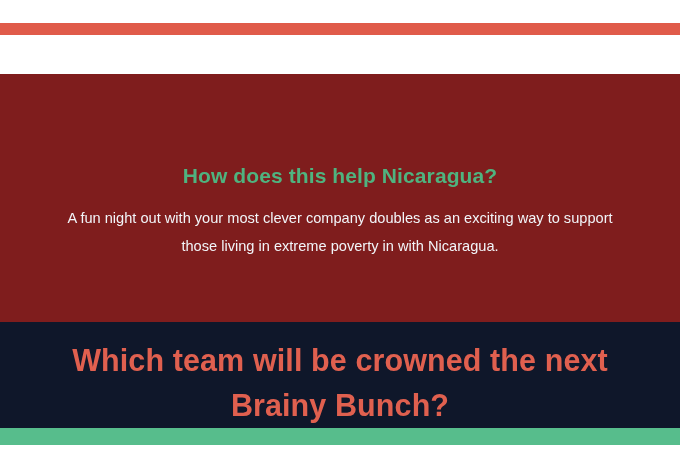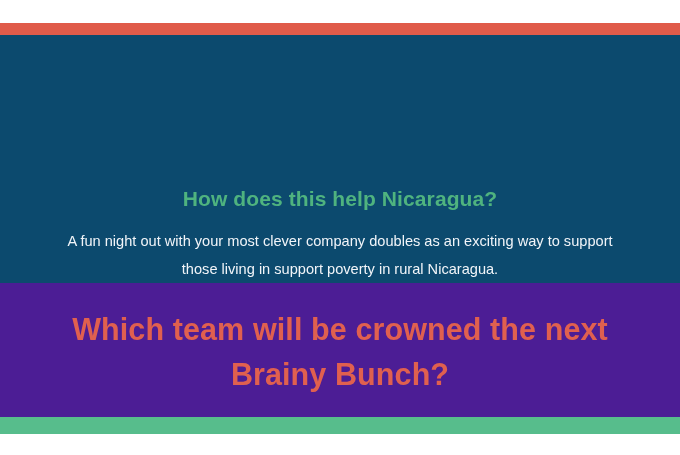--- a/index.html
+++ b/index.html
@@ -31,29 +31,30 @@
 
   
   .rule-orange {
     height: 12px;
     background: #e05b4a;
     flex: 0 0 auto;
   }
 
   
   .navy-panel {
-    background: #0c4a6e;
+    background: #7f1d1d;
     flex: 0 0 auto;
     height: 248px;
     padding: 0 26px;
     box-sizing: border-box;
     display: flex;
     flex-direction: column;
     align-items: center;
-    justify-content: flex-end;
+    justify-content: center;
+    margin-top: 39px;
   }
   .section-heading {
     color: #4fb37f;
     font-size: 21px;
     font-weight: bold;
     letter-spacing: 0.1px;
     text-align: center;
     margin: 27px 0 0 0;
     line-height: 1.2;
   }
@@ -68,26 +69,26 @@
   .body-copy.first {
     margin-top: 23px;
   }
   .body-copy.second {
     margin-top: 16px;
     max-width: 580px;
   }
 
   
   .headline-section {
-    background: #4c1d95;
+    background: #0f172a;
     flex: 1 1 auto;
     display: flex;
     align-items: flex-start;
     justify-content: center;
-    padding-top: 24px;
+    padding-top: 16px;
     box-sizing: border-box;
   }
   .headline {
     color: #e0604f;
     font-size: 30.5px;
     font-weight: bold;
     line-height: 45px;
     text-align: center;
     margin: 0;
     max-width: 600px;
@@ -110,21 +111,21 @@
 <body>
 
 <div class="poster">
 
   <div class="top-spacer"></div>
 
   <div class="rule-orange"></div>
 
   <div class="navy-panel">
     <h2 class="section-heading">How does this help Nicaragua?</h2>
-    <p class="body-copy second">A fun night out with your most clever company doubles as an exciting way to support those living in support poverty in rural Nicaragua.</p>
+    <p class="body-copy second">A fun night out with your most clever company doubles as an exciting way to support those living in extreme poverty in with Nicaragua.</p>
   </div>
 
   <div class="headline-section">
     <h1 class="headline">Which team will be crowned the next Brainy Bunch?</h1>
   </div>
 
   <div class="rule-green"></div>
 
   <div class="bottom-spacer"></div>
 

